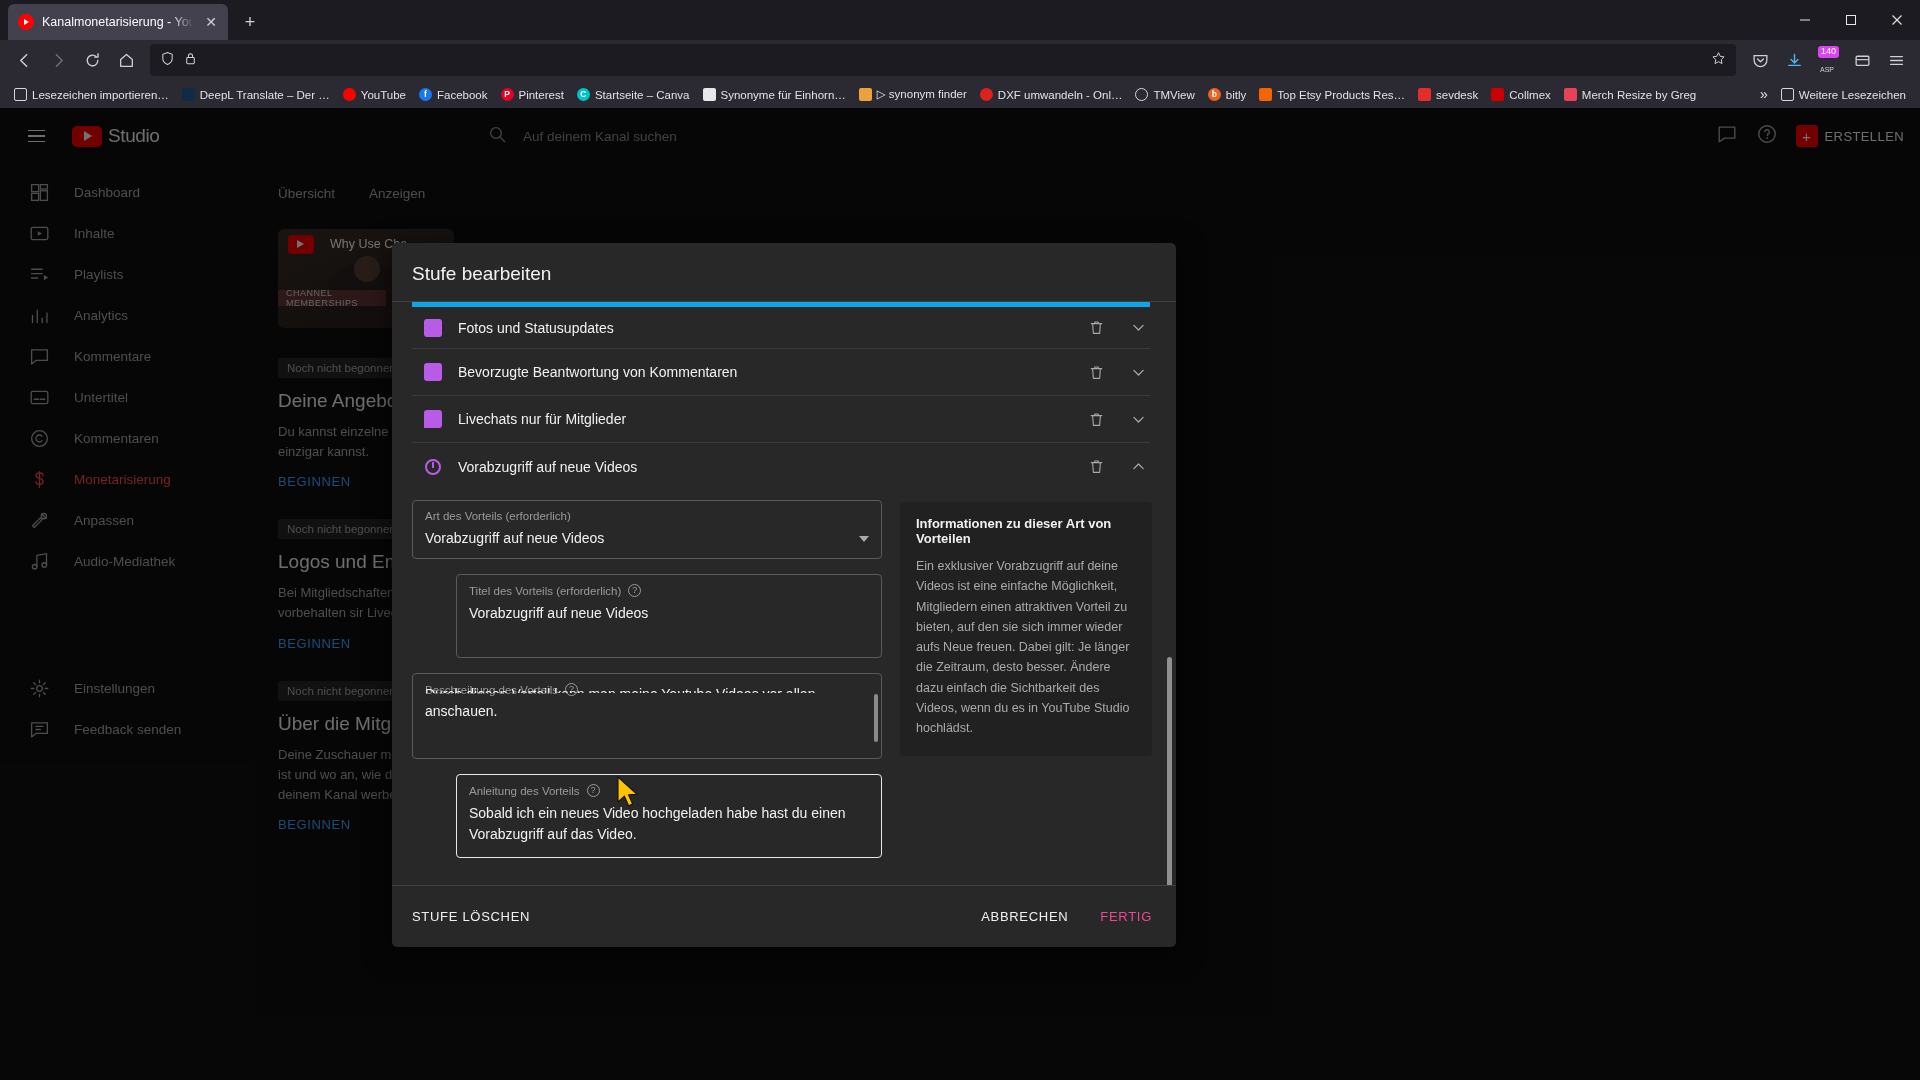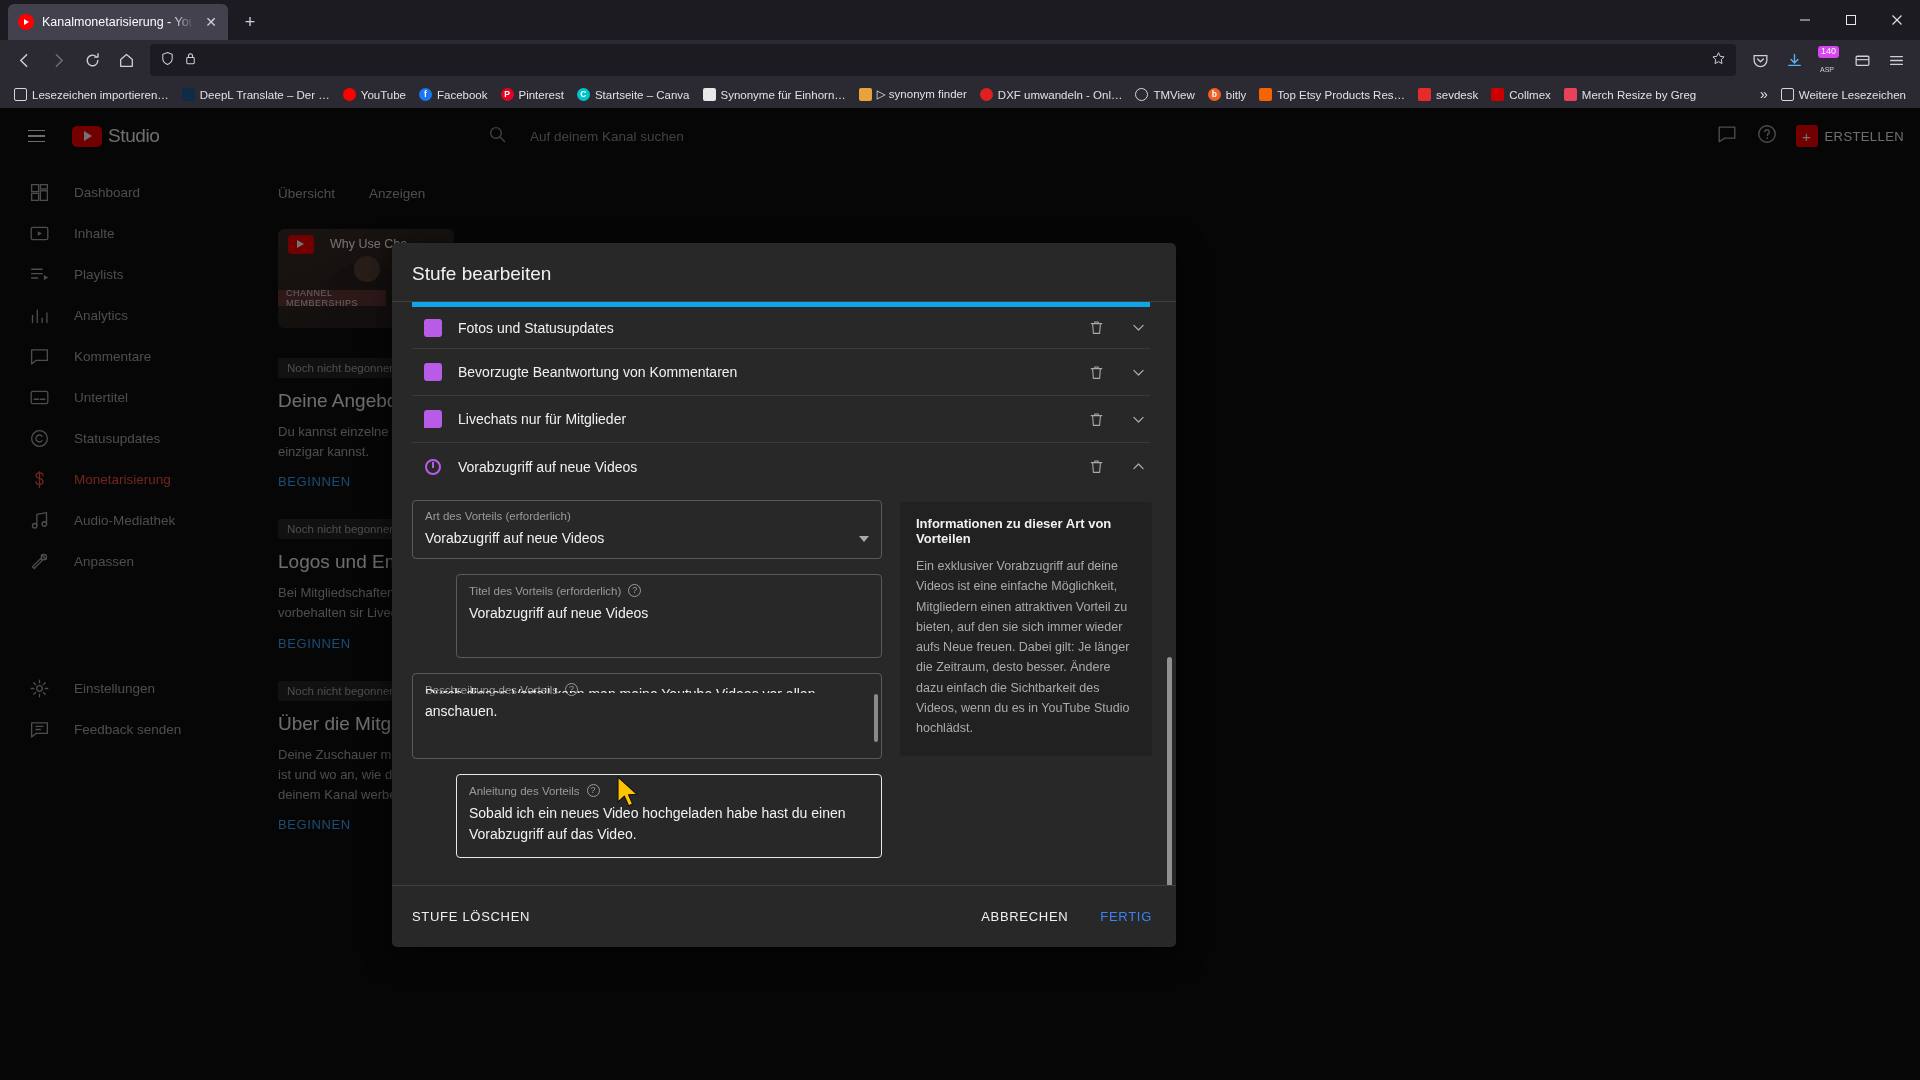--- a/index.html
+++ b/index.html
@@ -113,21 +113,21 @@
     display: flex; align-items: center; justify-content: center;
   }
   .yt-logo .play::after {
     content: ""; width: 0; height: 0; border-left: 8px solid #fff;
     border-top: 5px solid transparent; border-bottom: 5px solid transparent;
     margin-left: 2px;
   }
   .yt-logo .word { font-size: 19px; letter-spacing: -0.4px; color: #f1f1f1; }
   .yt-search {
     position: absolute; left: 472px; top: 12px; width: 624px; height: 32px;
-    display: flex; align-items: center; gap: 23px; padding: 0 16px;
+    display: flex; align-items: center; gap: 16px; padding: 0 16px;
     color: #909090; font-size: 13.5px;
   }
   .yt-header-right {
     margin-left: auto; display: flex; align-items: center; gap: 18px;
   }
   .create-btn {
     display: flex; align-items: center; gap: 7px; color: #f1f1f1;
     font-size: 13px; letter-spacing: 0.4px;
   }
   .create-btn .cplus {
@@ -293,21 +293,21 @@
     display: inline-block;
   }
 
   .modal-foot {
     height: 62px; border-top: 1px solid #3f3f3f; display: flex;
     align-items: center; padding: 0 24px 0 20px; gap: 26px;
   }
   .foot-left { color: #f1f1f1; font-size: 13px; letter-spacing: .7px; }
   .foot-right { margin-left: auto; display: flex; align-items: center; gap: 32px; }
   .btn-text { color: #f1f1f1; font-size: 13px; letter-spacing: .7px; }
-  .btn-primary { color: #3b82f6; font-size: 13px; letter-spacing: .7px; }
+  .btn-primary { color: #ec4899; font-size: 13px; letter-spacing: .7px; }
 
   .modal-scrollbar {
     position: absolute; right: 4px; top: 355px; width: 5px; height: 300px;
     background: #909090; border-radius: 3px;
   }
 
   
   .cursor {
     position: absolute; left: 616px; top: 668px; width: 0; height: 0;
     z-index: 99; pointer-events: none;
@@ -586,50 +586,50 @@
             </span>
             <span>Untertitel</span>
           </div>
           <div class="side-item">
             <span class="sicon">
               <svg width="21" height="21" viewBox="0 0 24 24">
                 <circle cx="12" cy="12" r="9" fill="none" stroke="#aaa" stroke-width="1.5"></circle>
                 <path d="M15 9.5a4 4 0 1 0 0 5" fill="none" stroke="#aaa" stroke-width="1.5" stroke-linecap="round"></path>
               </svg>
             </span>
-            <span>Statusupdates</span>
+            <span>Kommentaren</span>
           </div>
           <div class="side-item active">
             <span class="sicon">
               <svg width="21" height="21" viewBox="0 0 24 24">
                 <path d="M12 3 V21" fill="none" stroke="#ff4e45" stroke-width="1.5" stroke-linecap="round"></path>
                 <path d="M16 7.5c0-2-2-3-4-3s-4 1-4 3 2 2.7 4 3.3 4 1.5 4 3.7-2 3-4 3-4-1-4-3" fill="none" stroke="#ff4e45" stroke-width="1.5" stroke-linecap="round"></path>
               </svg>
             </span>
             <span>Monetarisierung</span>
+          </div>
+          <div class="side-item">
+            <span class="sicon">
+              <svg width="21" height="21" viewBox="0 0 24 24">
+                <path d="M4 18 L13 9 L15 11 L6 20 Z" fill="none" stroke="#aaa" stroke-width="1.5" stroke-linejoin="round"></path>
+                <path d="M14.5 4.5 L19.5 9.5" fill="none" stroke="#aaa" stroke-width="1.5" stroke-linecap="round"></path>
+                <circle cx="17" cy="7" r="3" fill="none" stroke="#aaa" stroke-width="1.5"></circle>
+              </svg>
+            </span>
+            <span>Anpassen</span>
           </div>
           <div class="side-item">
             <span class="sicon">
               <svg width="21" height="21" viewBox="0 0 24 24">
                 <path d="M9 18V5l11-2v13" fill="none" stroke="#aaa" stroke-width="1.5" stroke-linejoin="round"></path>
                 <circle cx="6.5" cy="18" r="2.6" fill="none" stroke="#aaa" stroke-width="1.5"></circle>
                 <circle cx="17.5" cy="16" r="2.6" fill="none" stroke="#aaa" stroke-width="1.5"></circle>
               </svg>
             </span>
             <span>Audio-Mediathek</span>
-          </div>
-          <div class="side-item">
-            <span class="sicon">
-              <svg width="21" height="21" viewBox="0 0 24 24">
-                <path d="M4 18 L13 9 L15 11 L6 20 Z" fill="none" stroke="#aaa" stroke-width="1.5" stroke-linejoin="round"></path>
-                <path d="M14.5 4.5 L19.5 9.5" fill="none" stroke="#aaa" stroke-width="1.5" stroke-linecap="round"></path>
-                <circle cx="17" cy="7" r="3" fill="none" stroke="#aaa" stroke-width="1.5"></circle>
-              </svg>
-            </span>
-            <span>Anpassen</span>
           </div>
           <div style="height: 86px;"></div>
           <div class="side-item">
             <span class="sicon">
               <svg width="21" height="21" viewBox="0 0 24 24">
                 <circle cx="12" cy="12" r="3.2" fill="none" stroke="#aaa" stroke-width="1.5"></circle>
                 <path d="M12 2.6v3 M12 18.4v3 M2.6 12h3 M18.4 12h3 M5.4 5.4l2.1 2.1 M16.5 16.5l2.1 2.1 M18.6 5.4l-2.1 2.1 M7.5 16.5l-2.1 2.1" fill="none" stroke="#aaa" stroke-width="1.5" stroke-linecap="round"></path>
               </svg>
             </span>
             <span>Einstellungen</span>

